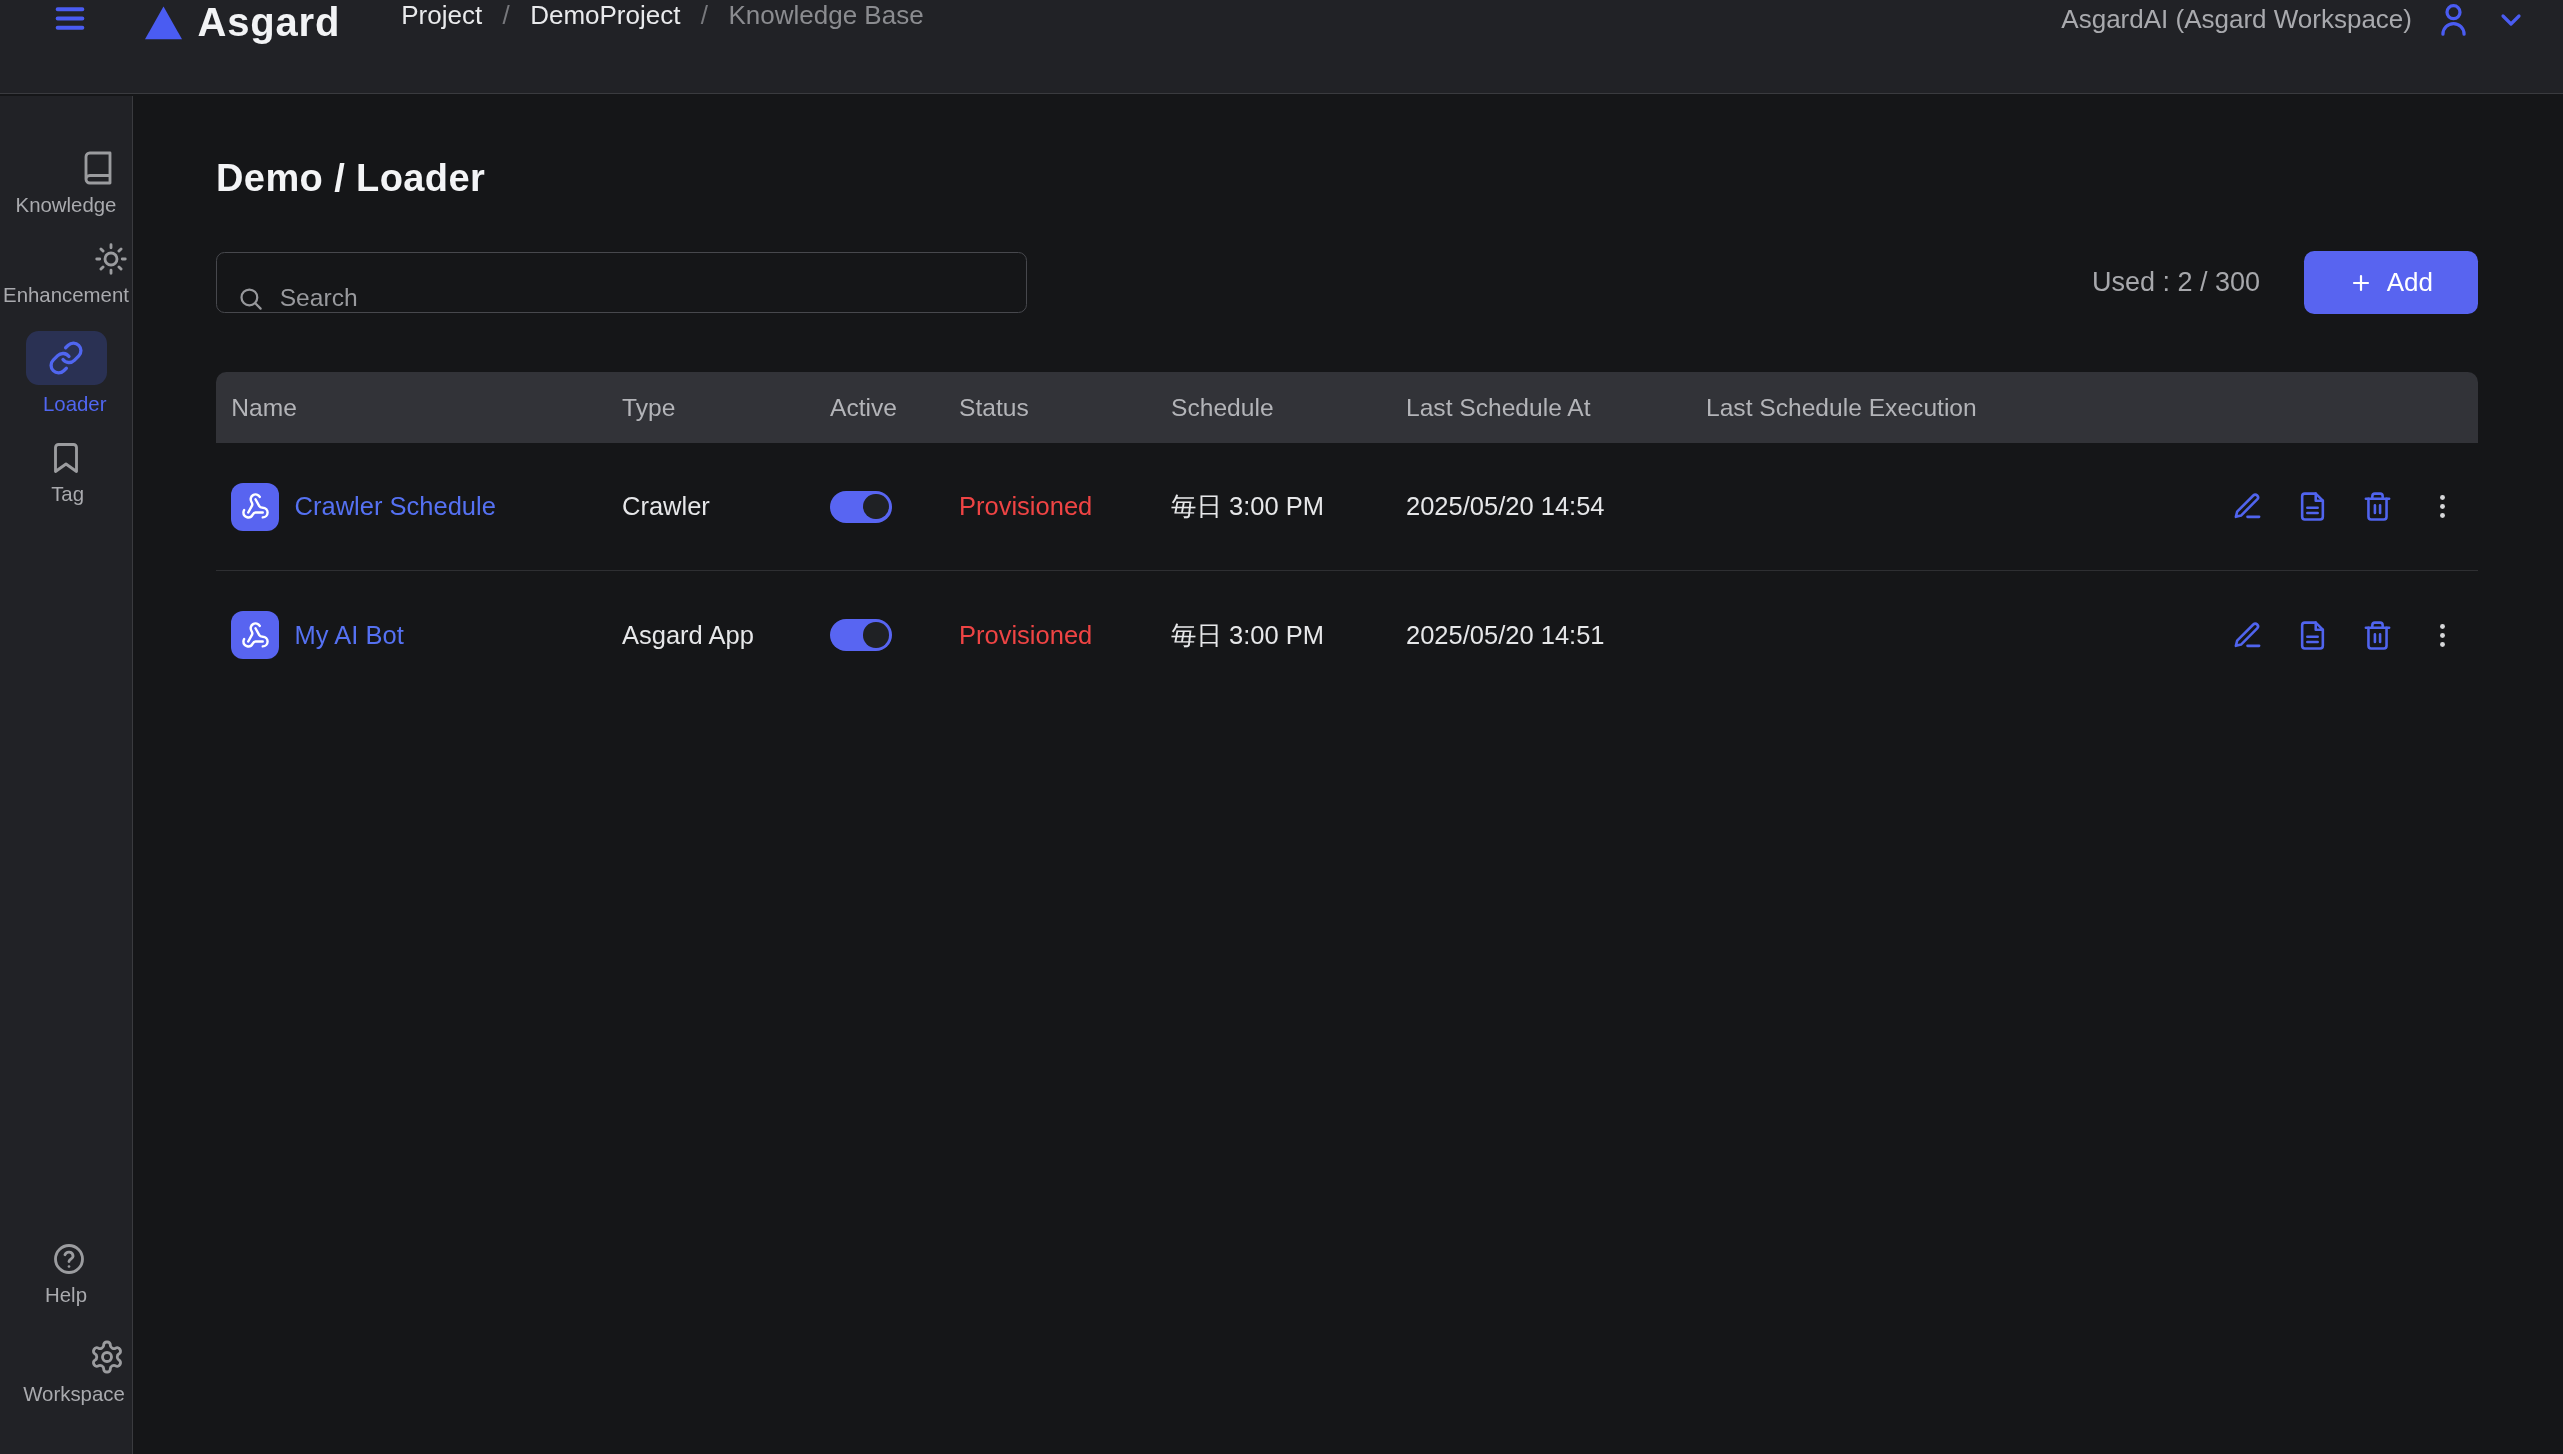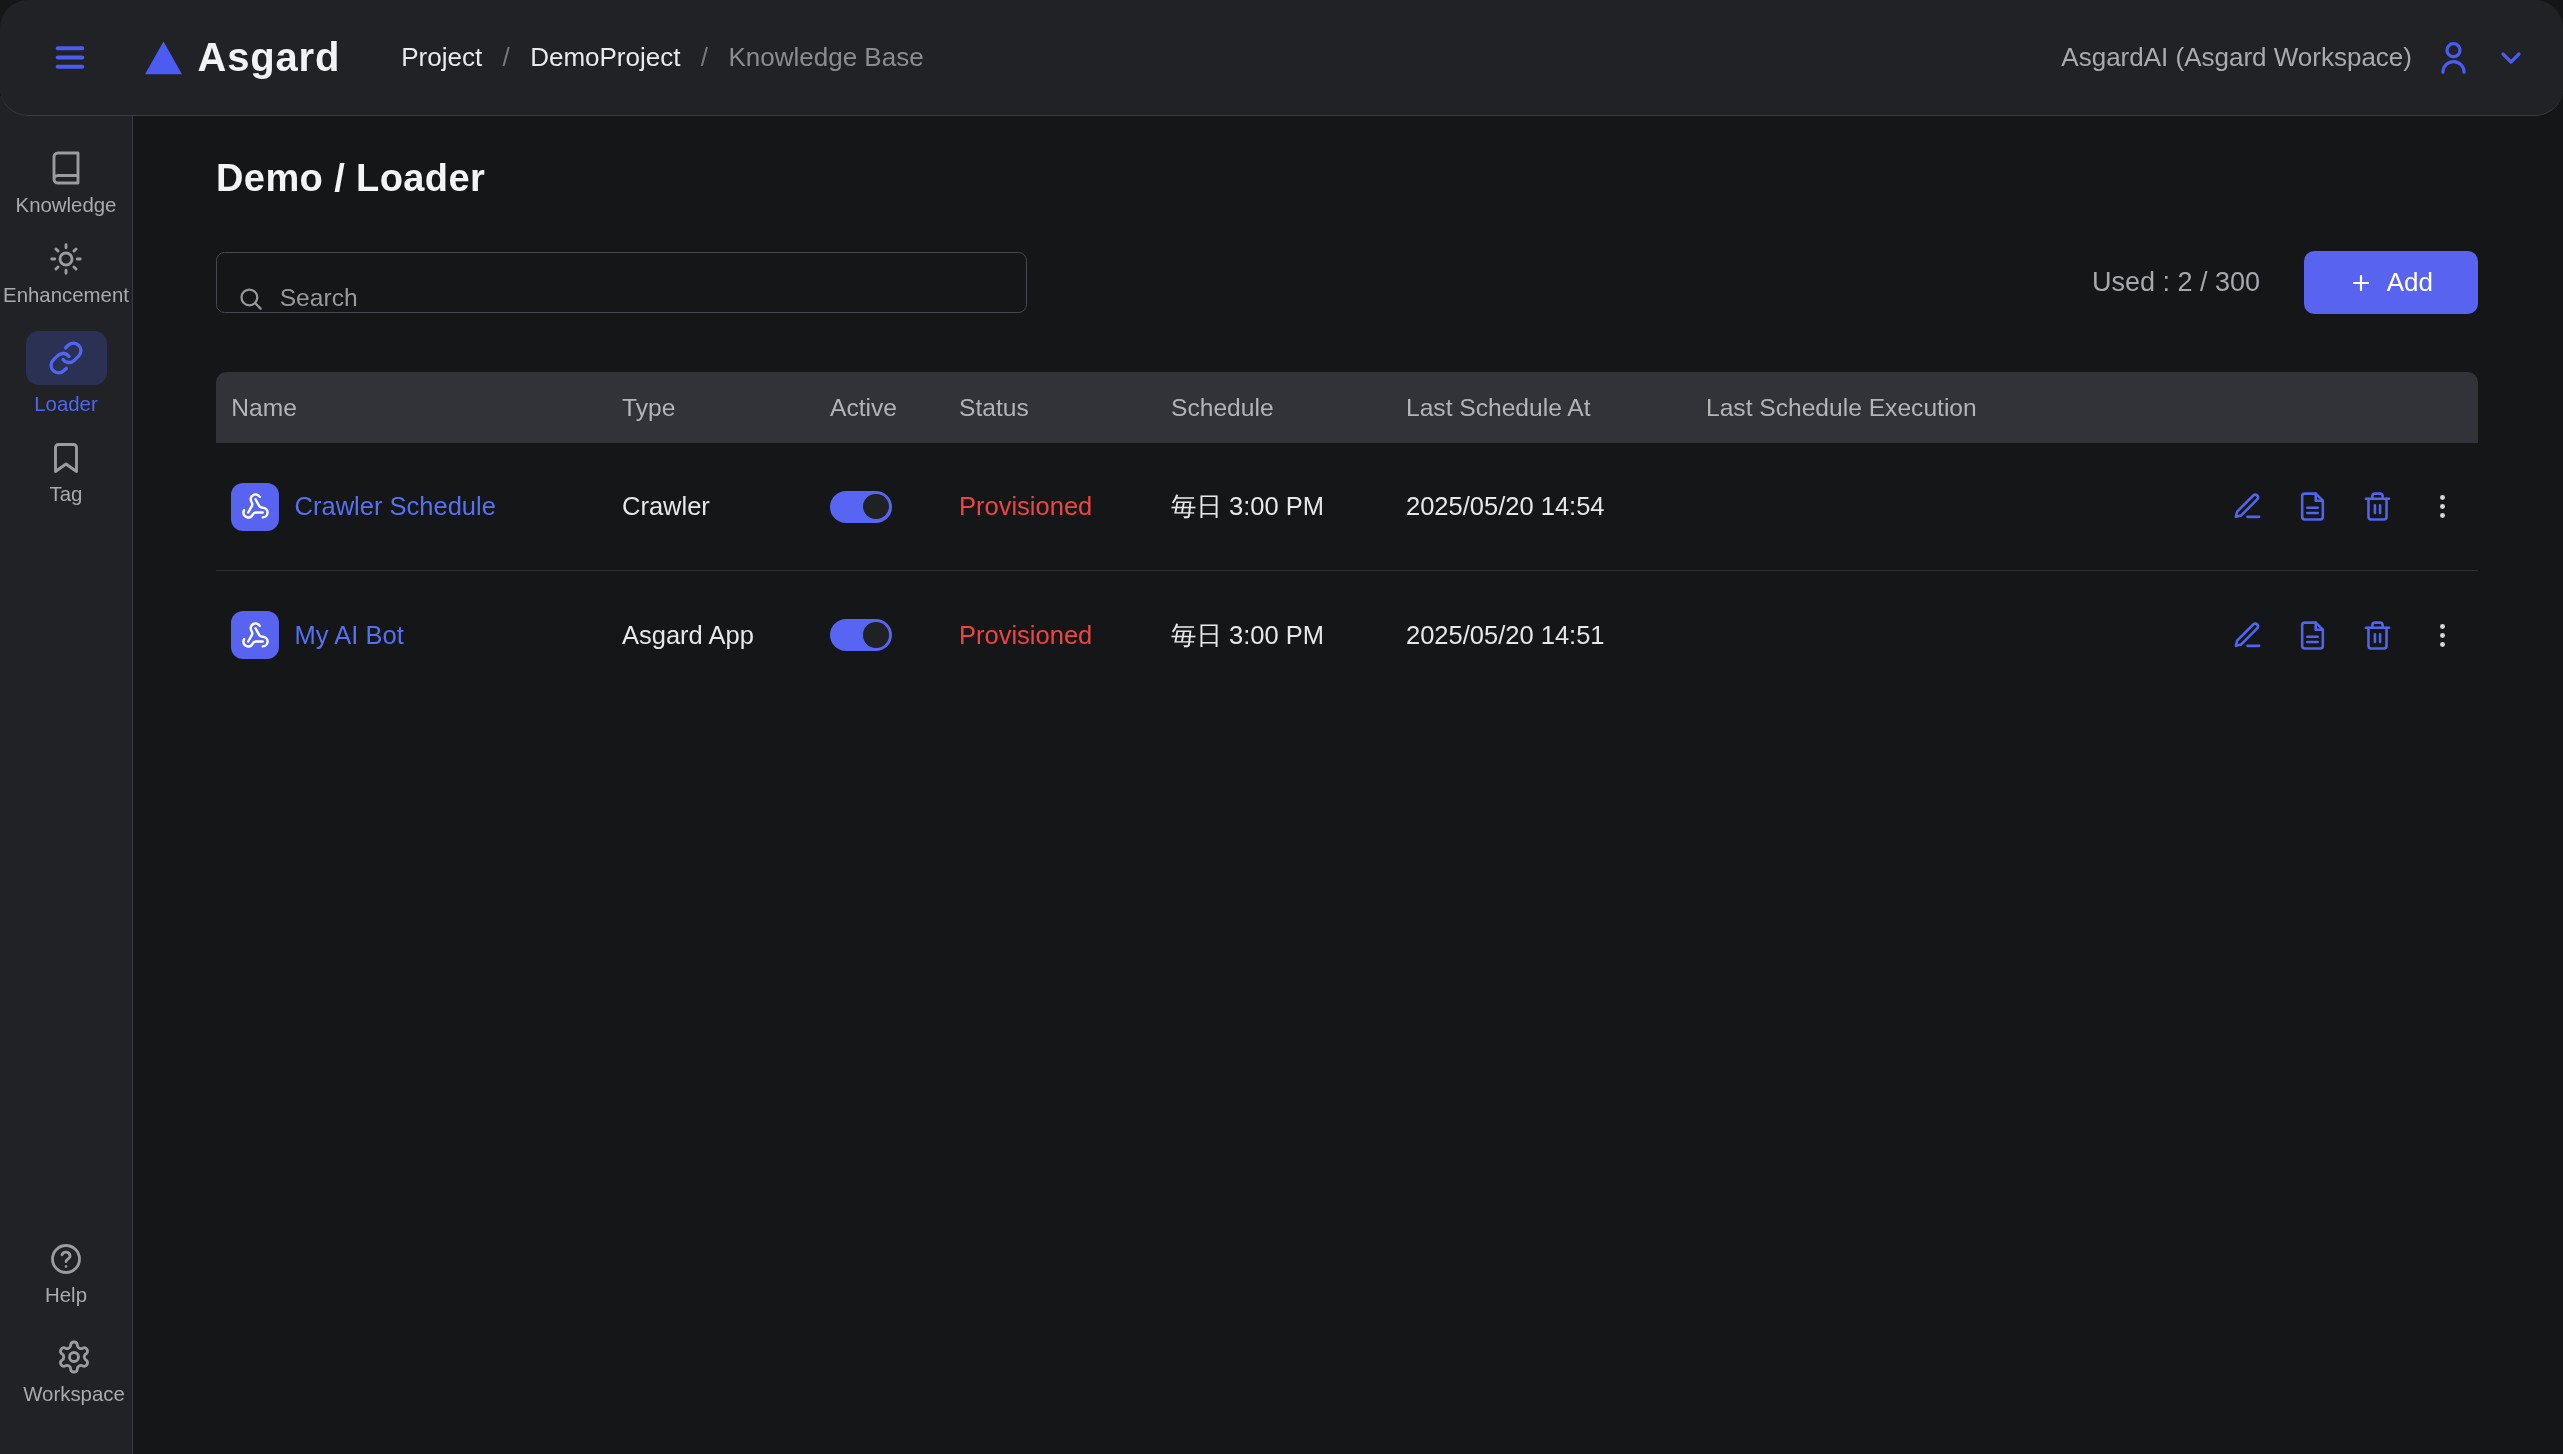--- a/index.html
+++ b/index.html
@@ -8,27 +8,26 @@
     font-family: "Liberation Sans", "DejaVu Sans", sans-serif;
     background: #151618;
     color: #e6e7e9;
     overflow: hidden;
     position: relative;
   }
   svg { display: block; }
 
   
   .topbar {
-    position: absolute; top: 0; left: 0; right: 0; height: 116px;
+    position: absolute; top: 0; left: 0; right: 0; height: 94px;
     background: #212226;
     border-bottom: 1.7px solid #3a3b3f;
-    display: flex; align-items: center;
+    display: flex; align-items: flex-start;
     padding: 0 36px 0 48px;
     z-index: 3;
-    border-radius: 28px;
   }
   .hamburger { width: 44px; height: 37px; color: #4a5cf2; cursor: pointer; flex: none; }
   .logo { display: flex; align-items: center; gap: 13.6px; margin-left: 51px; flex: none; }
   .logo-text { font-size: 40px; font-weight: 700; color: #f2f3f5; letter-spacing: 0.8px; }
   .breadcrumb { display: flex; align-items: center; gap: 20.4px; margin-left: 61px; font-size: 26px; }
   .crumb { color: #e9eaec; cursor: pointer; }
   .crumb.current { color: #8b8c90; cursor: default; }
   .crumb-sep { color: #77787c; }
   .topbar-right { margin-left: auto; display: flex; align-items: center; gap: 22px; }
   .account-label { color: #a9aaae; font-size: 26px; }
@@ -37,21 +36,21 @@
 
   
   .sidebar {
     position: absolute; top: 96px; left: 0; bottom: 0; width: 133px;
     background: #212226;
     border-right: 1.7px solid #3a3b3f;
     display: flex; flex-direction: column; align-items: center;
     padding: 54px 0 49px 0;
     z-index: 2;
   }
-  .nav-item { display: flex; flex-direction: column; align-items: center; cursor: pointer; margin-bottom: 24px; }
+  .nav-item { display: flex; flex-direction: column; align-items: flex-end; cursor: pointer; margin-bottom: 24px; }
   .nav-icon { width: 36px; height: 36px; color: #9b9c9f; }
   .nav-pill { display: flex; align-items: center; justify-content: center; }
   .nav-item.active .nav-pill {
     width: 81px; height: 54px; background: #2a3153; border-radius: 12.7px;
   }
   .nav-item.active .nav-icon { color: #5066f0; }
   .nav-label { margin-top: 7.6px; font-size: 20.4px; color: #a9aaae; }
   .nav-item.active .nav-label { color: #5066f0; }
   .sidebar-footer { margin-top: auto; display: flex; flex-direction: column; align-items: center; }
   .sidebar-footer .nav-item { margin-bottom: 0; }

